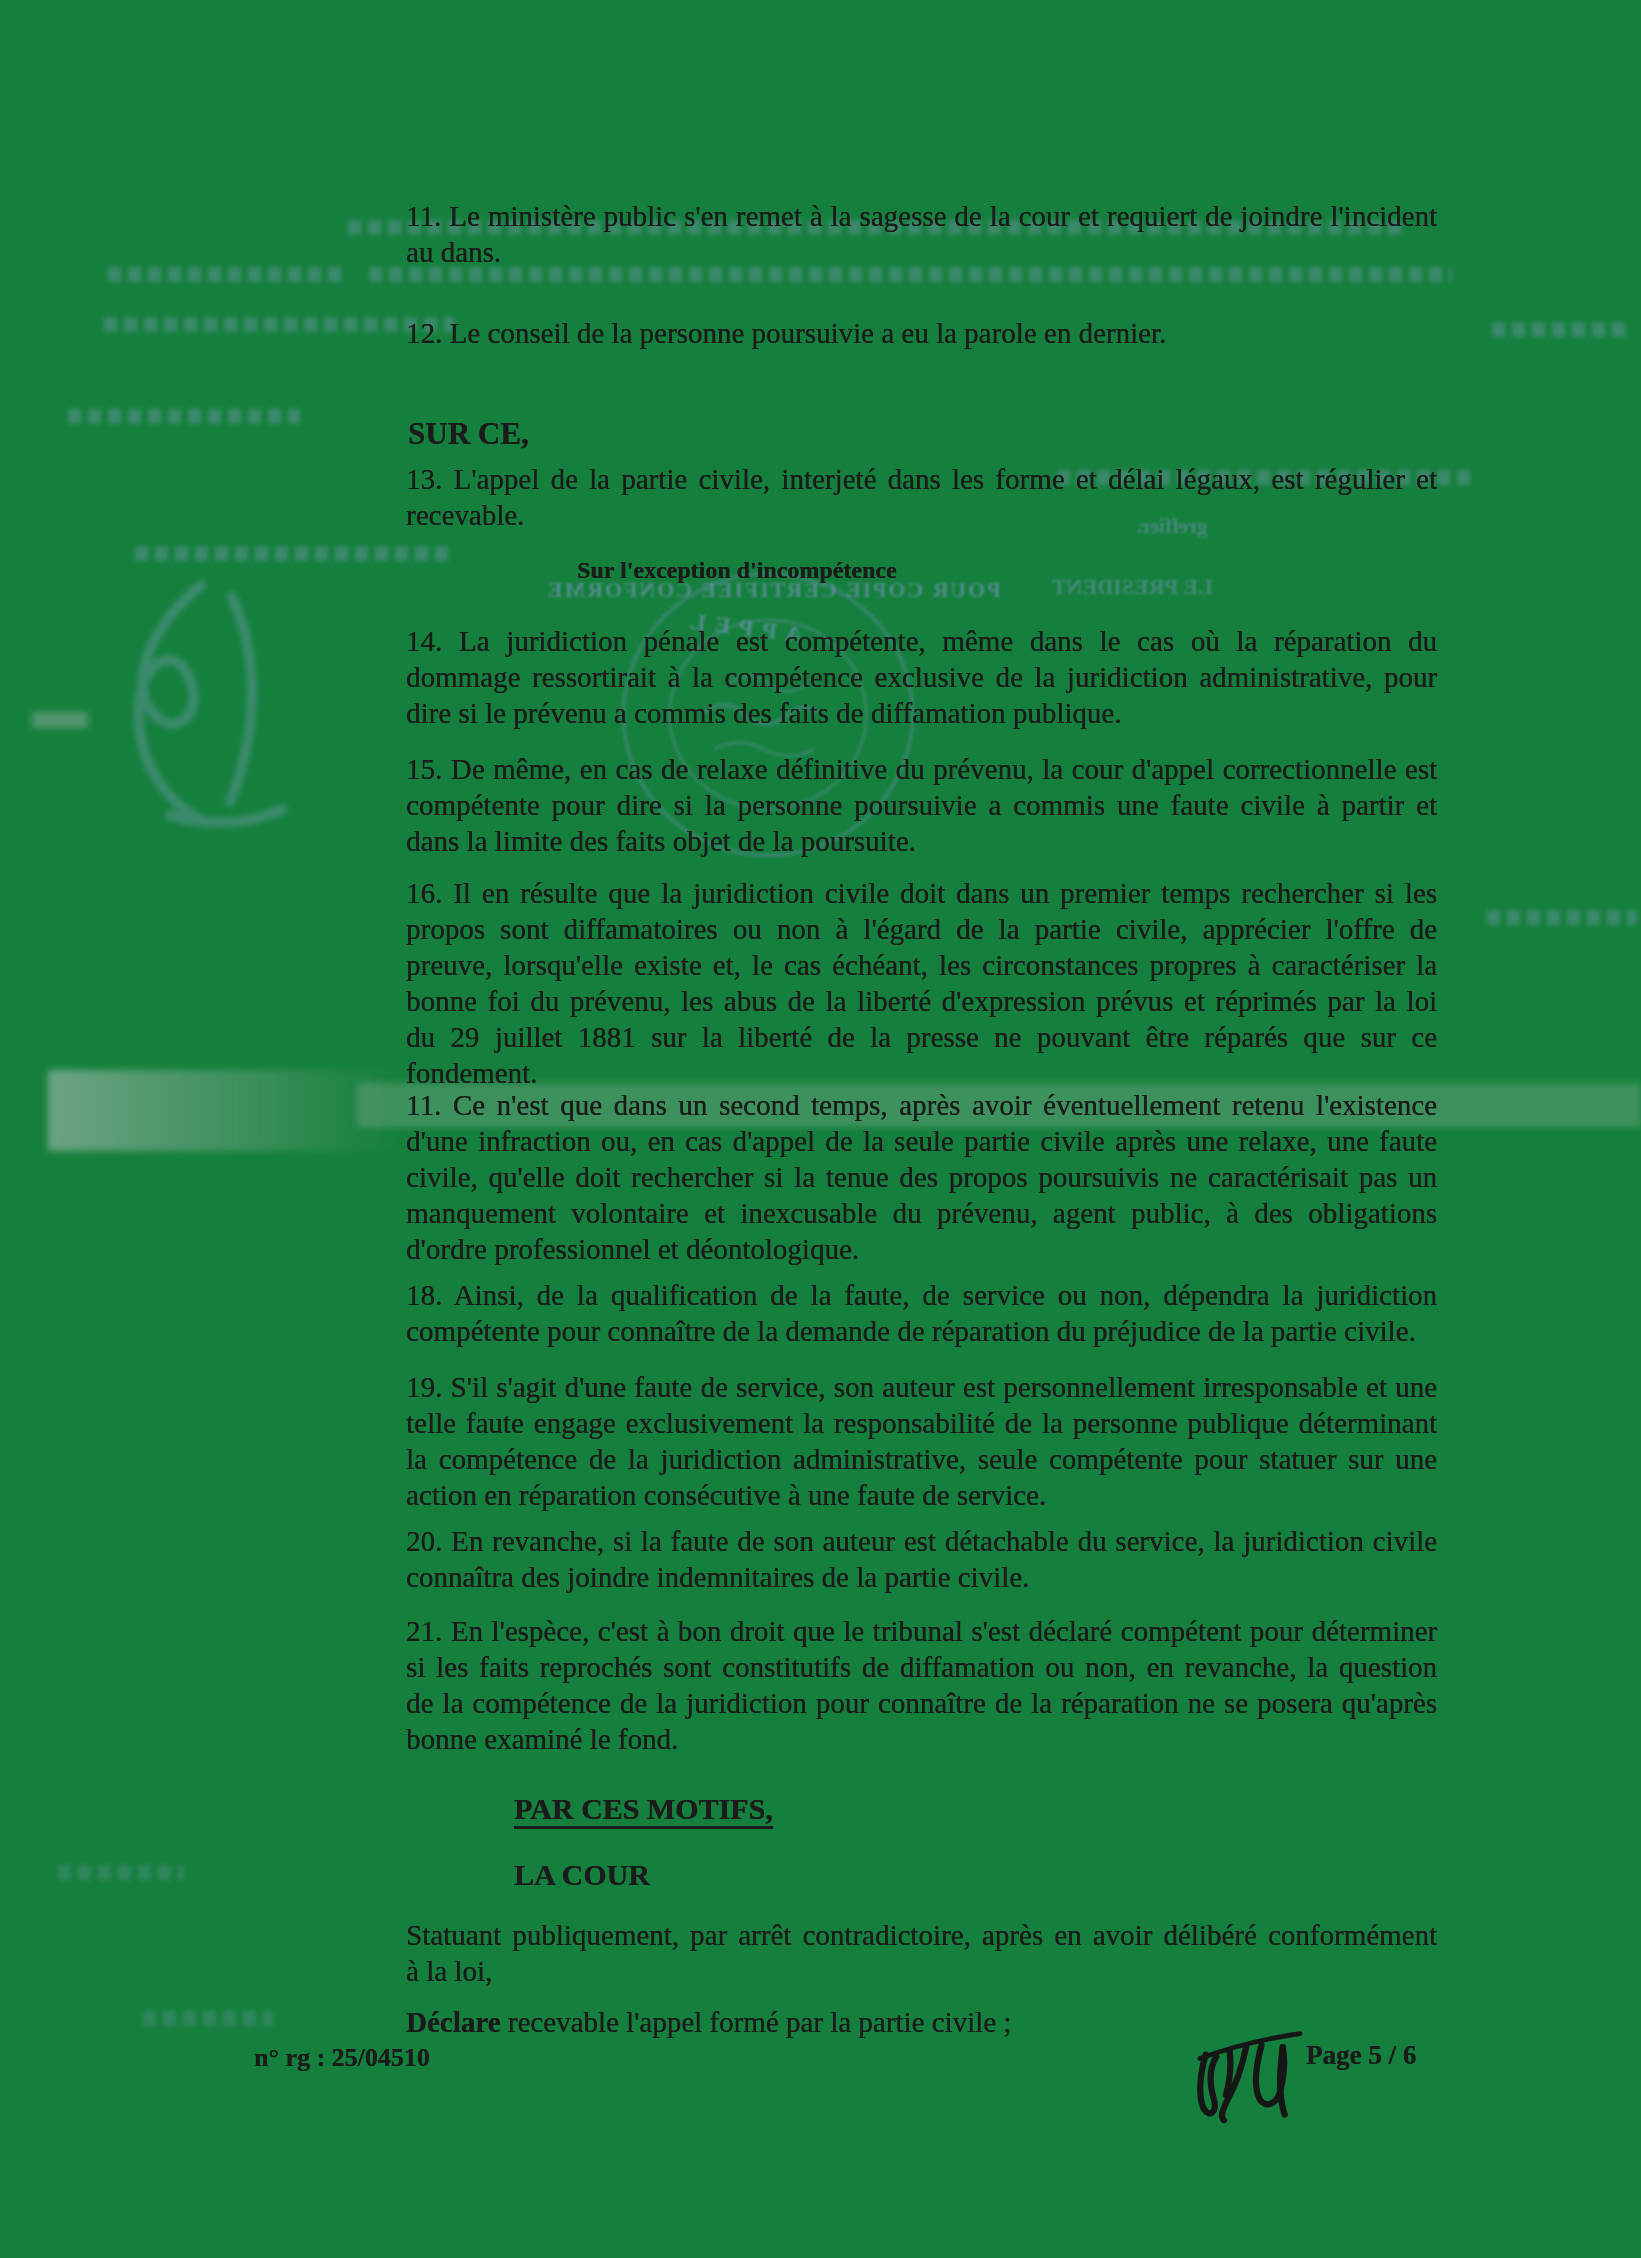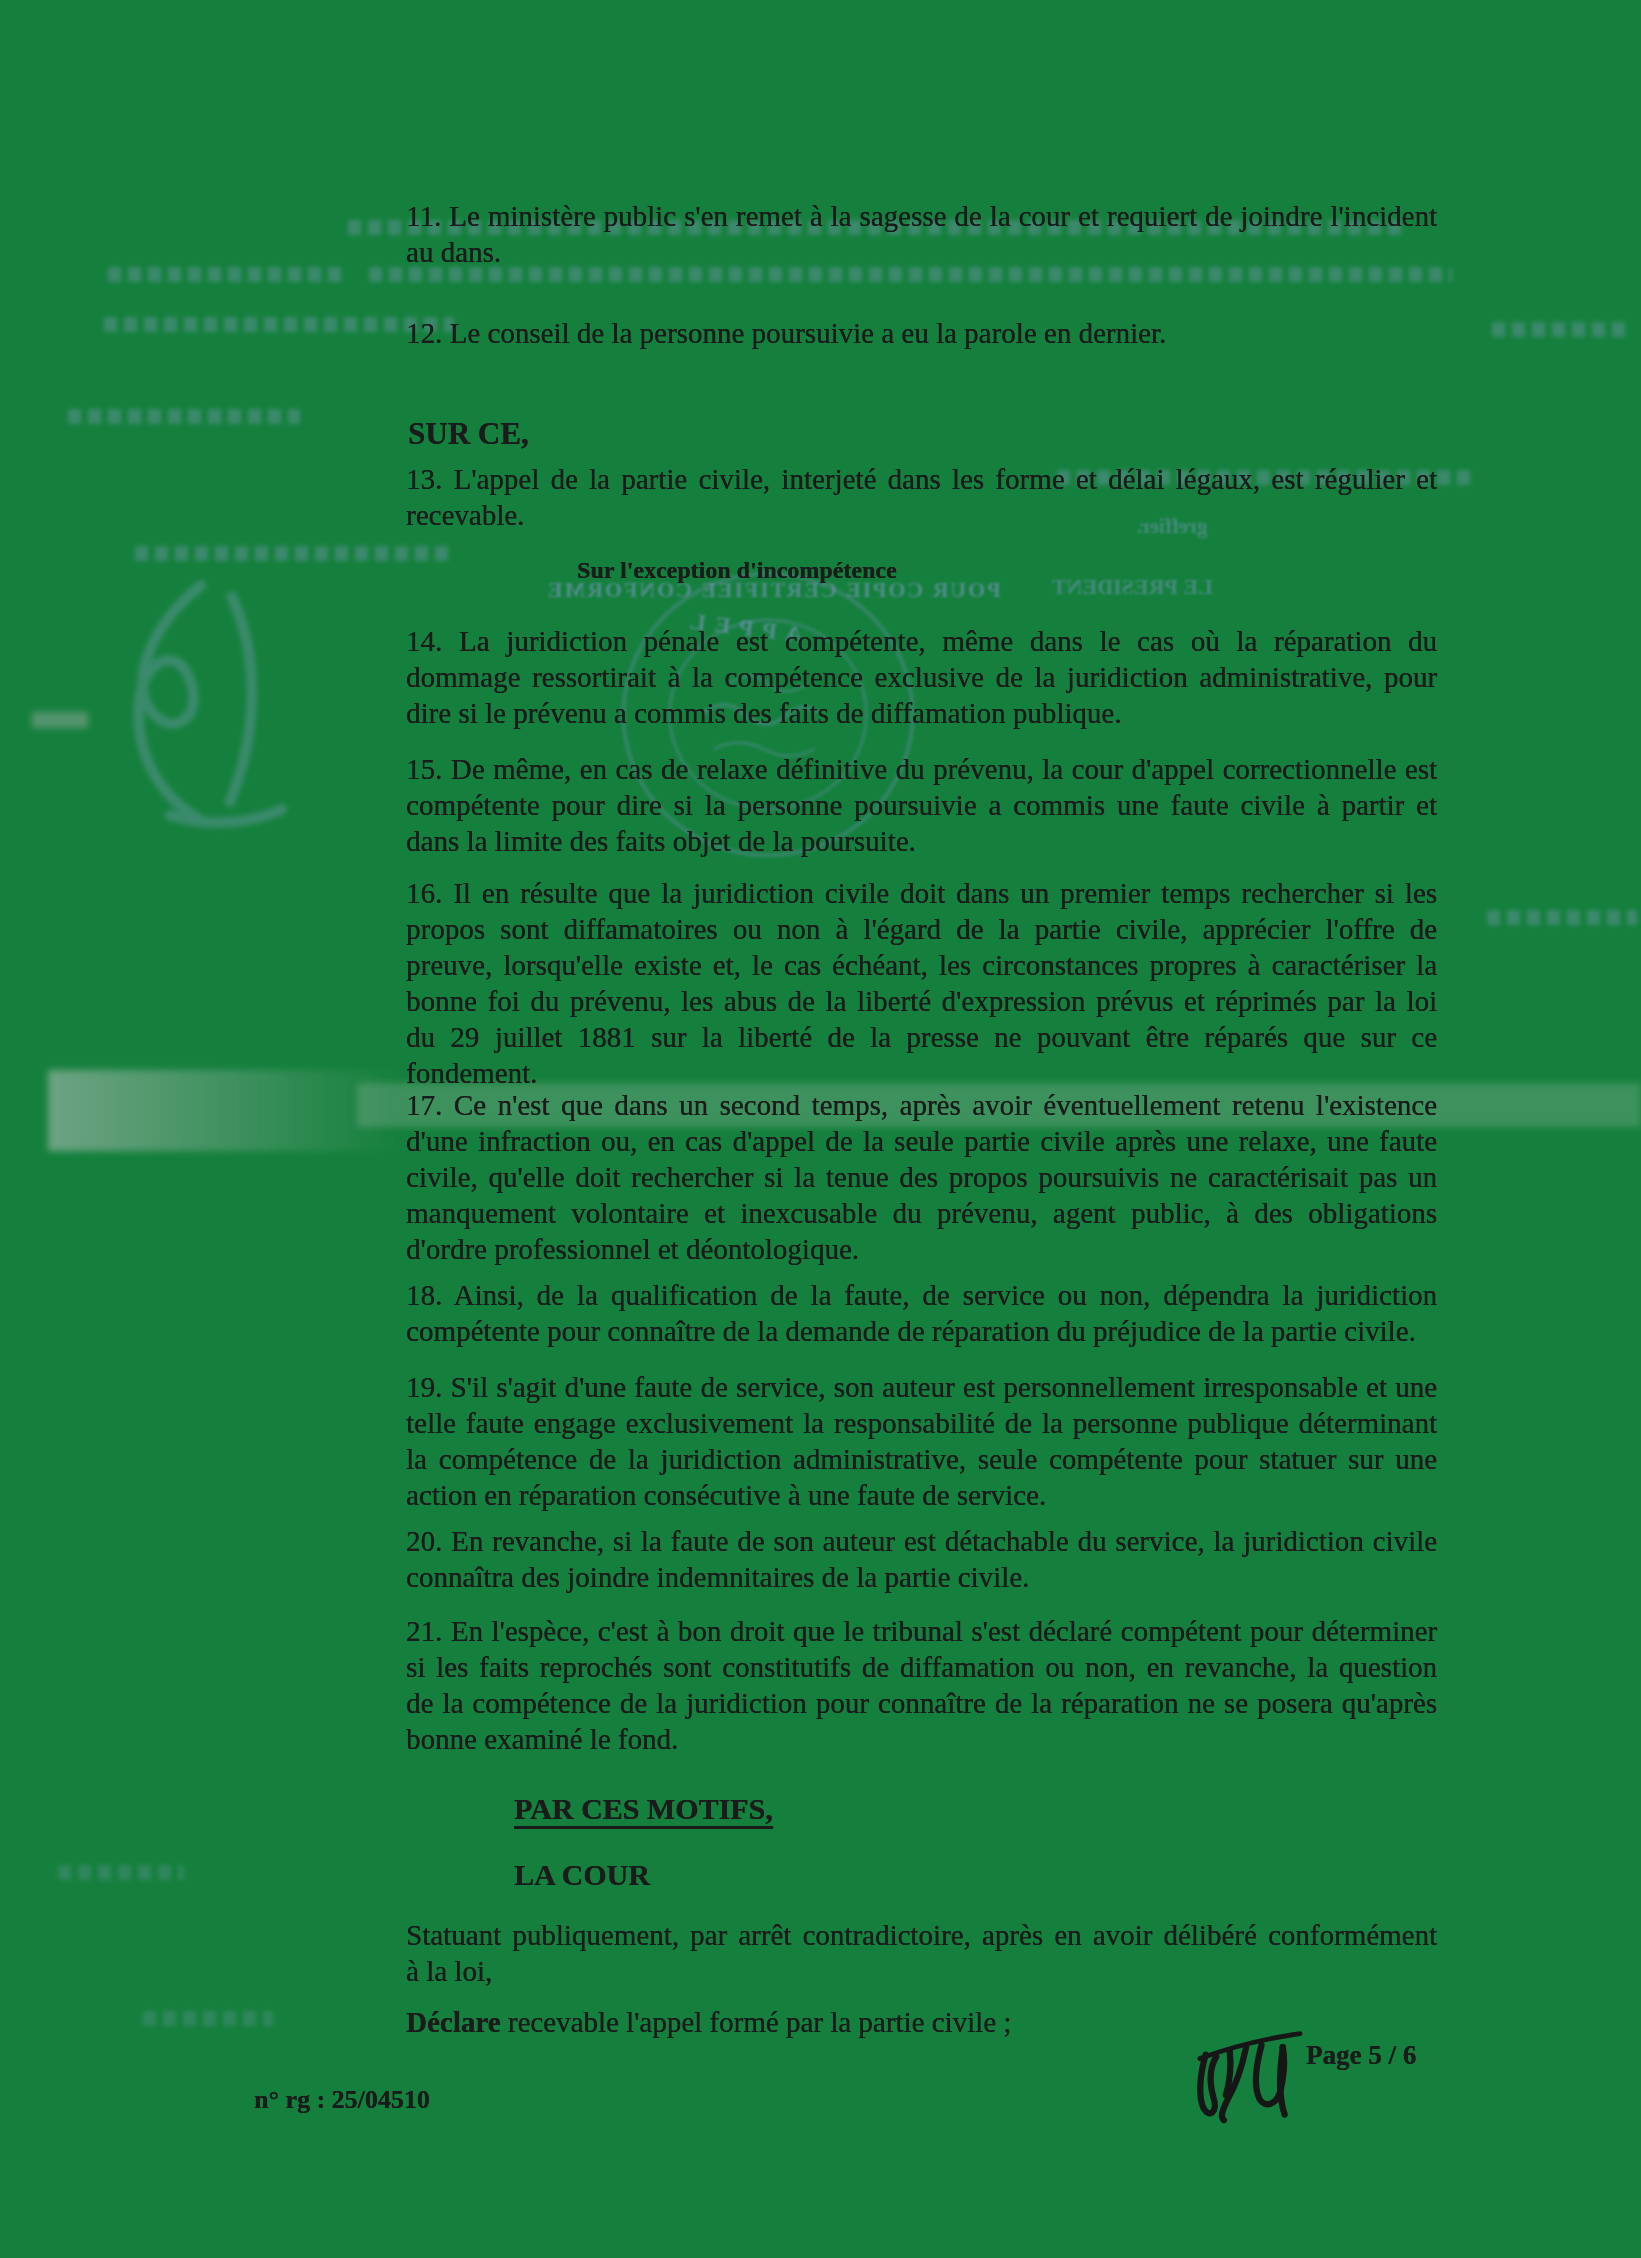--- a/index.html
+++ b/index.html
@@ -99,21 +99,21 @@
   <div class="para" style="top:875px;">
     <div class="j">16. Il en résulte que la juridiction civile doit dans un premier temps rechercher si les</div>
     <div class="j">propos sont diffamatoires ou non à l'égard de la partie civile, apprécier l'offre de</div>
     <div class="j">preuve, lorsqu'elle existe et, le cas échéant, les circonstances propres à caractériser la</div>
     <div class="j">bonne foi du prévenu, les abus de la liberté d'expression prévus et réprimés par la loi</div>
     <div class="j">du 29 juillet 1881 sur la liberté de la presse ne pouvant être réparés que sur ce</div>
     <div class="l">fondement.</div>
   </div>
 
   <div class="para" style="top:1087px;">
-    <div class="j">17. Ce n'est que dans un second temps, après avoir éventuellement retenu l'existence</div>
+    <div class="j">11. Ce n'est que dans un second temps, après avoir éventuellement retenu l'existence</div>
     <div class="j">d'une infraction ou, en cas d'appel de la seule partie civile après une relaxe, une faute</div>
     <div class="j">civile, qu'elle doit rechercher si la tenue des propos poursuivis ne caractérisait pas un</div>
     <div class="j">manquement volontaire et inexcusable du prévenu, agent public, à des obligations</div>
     <div class="l">d'ordre professionnel et déontologique.</div>
   </div>
 
   <div class="para" style="top:1277px;">
     <div class="j">18. Ainsi, de la qualification de la faute, de service ou non, dépendra la juridiction</div>
     <div class="l">compétente pour connaître de la demande de réparation du préjudice de la partie civile.</div>
   </div>
@@ -143,21 +143,21 @@
 
   <div class="para" style="top:1917px;">
     <div class="j">Statuant publiquement, par arrêt contradictoire, après en avoir délibéré conformément</div>
     <div class="l">à la loi,</div>
   </div>
 
   <div class="para" style="top:2004px;">
     <div class="l"><span style="font-weight:bold;">Déclare</span><span> recevable l'appel formé par la partie civile ;</span></div>
   </div>
 
-  <div class="footer-text" style="left:254px;top:2043px;font-size:26px;margin-top:42px;">n° rg : 25/04510</div>
+  <div class="footer-text" style="left:254px;top:2043px;font-size:26px;">n° rg : 25/04510</div>
 
   <svg width="118" height="104" viewBox="0 0 122 108" style="position:absolute;left:1190px;top:2022px;">
     <g fill="none" stroke="#161616" stroke-width="6.5" stroke-linecap="round">
       <path d="M16,34 C10,54 8,78 14,90 C20,100 29,94 24,78 C19,60 21,46 27,36"></path>
       <path d="M41,30 C43,48 41,62 37,76 M58,26 C53,50 47,66 39,80 C33,92 31,99 35,102"></path>
       <path d="M74,24 C68,46 66,68 72,80 C78,90 90,86 94,70 C98,52 98,36 96,26"></path>
       <path d="M96,26 C93,50 91,76 98,96"></path>
       <path d="M10,38 C42,26 80,17 114,12" stroke-width="5"></path>
     </g>
   </svg>

